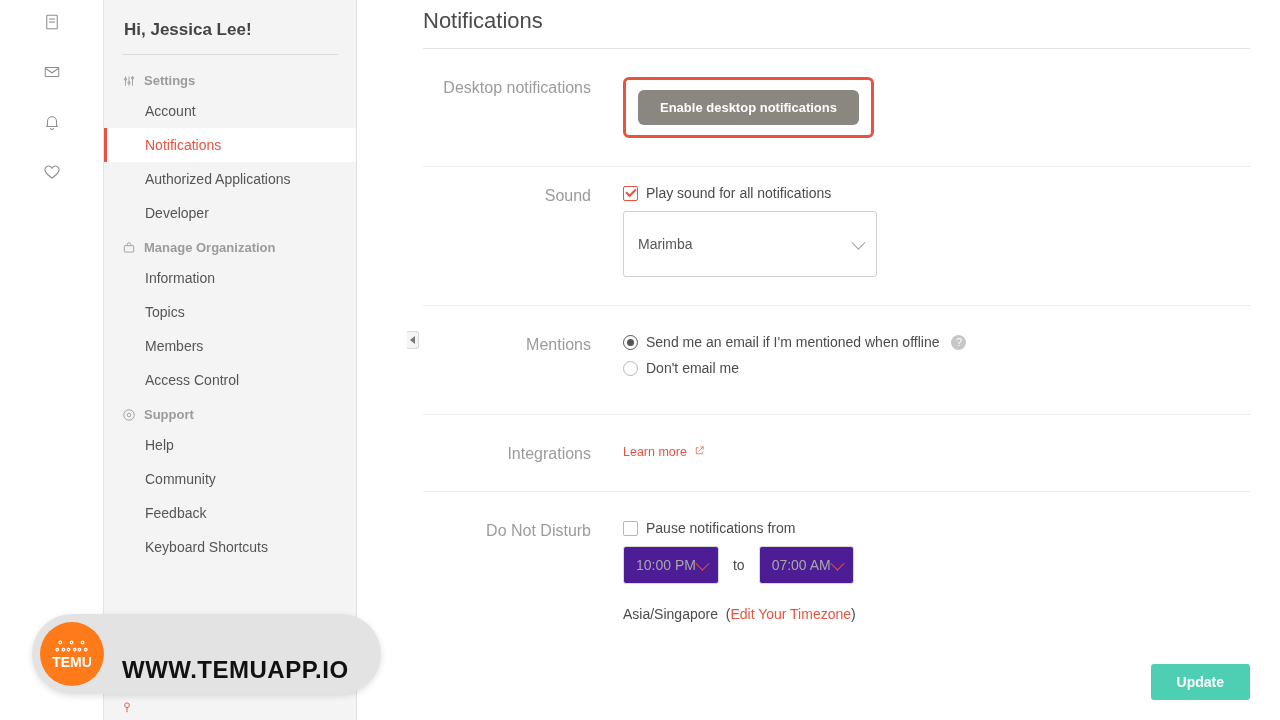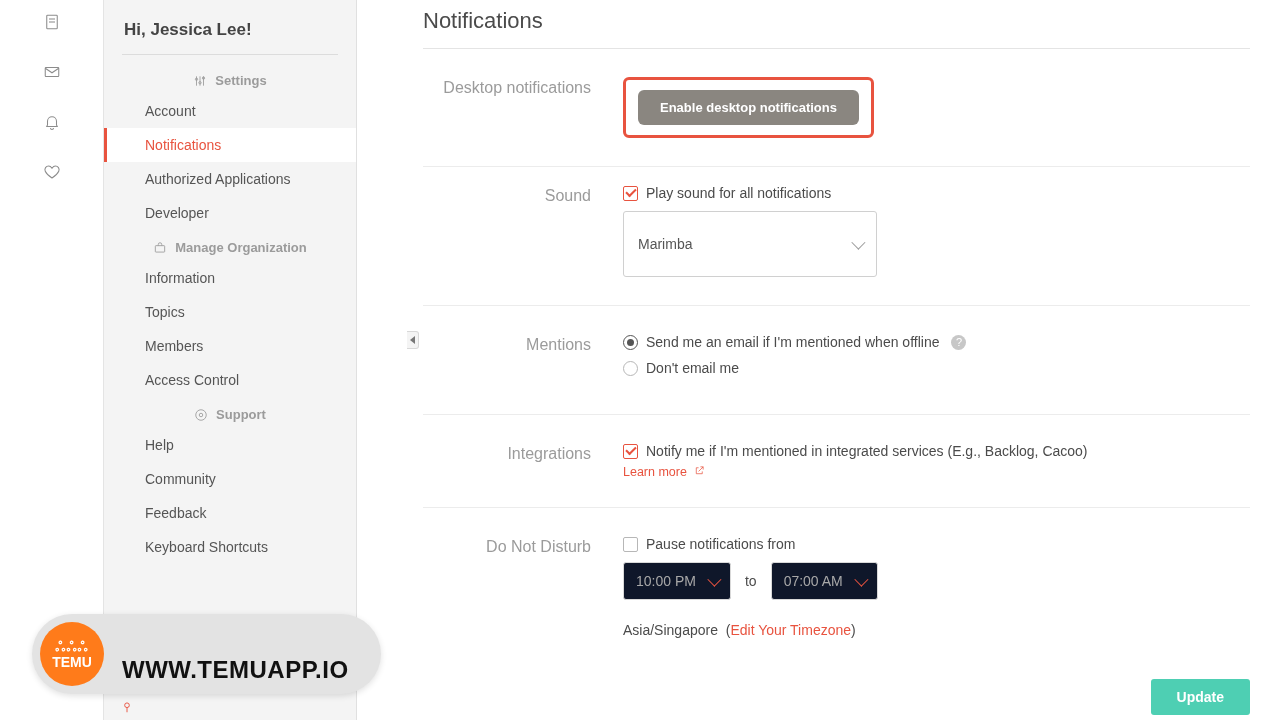--- a/index.html
+++ b/index.html
@@ -5,21 +5,21 @@
   * { box-sizing: border-box; margin: 0; padding: 0; }
   body { font-family: -apple-system, "Segoe UI", Helvetica, Arial, sans-serif; font-size: 14px; color: #3a3a3a; background: #fff; width: 1280px; height: 720px; overflow: hidden; position: relative; }
   .layout { display: flex; height: 720px; }
   .rail { width: 104px; border-right: 1px solid #e4e4e4; display: flex; flex-direction: column; align-items: center; padding-top: 12px; gap: 30px; }
   .rail-icon { width: 20px; height: 20px; color: #8c8c8c; display:flex; align-items:center; justify-content:center; cursor:pointer; }
   .rail-icon svg { width: 18px; height: 18px; stroke: #8c8c8c; fill: none; stroke-width:1.4; }
   .sidebar { width: 253px; background: #f4f4f4; border-right: 1px solid #e0e0e0; padding: 0; }
   .sidebar-inner { padding: 12px 0 0 0; }
   .hello { font-size: 17px; font-weight: 600; color: #444; padding: 8px 20px 14px 20px; }
   .hr { border: none; border-top: 1px solid #dcdcdc; margin: 0 18px 8px 18px; }
-  .section-head { display:flex; align-items:center; gap:8px; color:#9b9b9b; font-size:13px; font-weight:600; padding: 10px 18px 6px 18px; justify-content: center; }
+  .section-head { display:flex; align-items:center; gap:8px; color:#9b9b9b; font-size:13px; font-weight:600; padding: 10px 18px 6px 18px; }
   .section-head svg { width:14px; height:14px; stroke:#9b9b9b; fill:none; stroke-width:1.5; }
   .side-item { display:block; padding: 9px 18px 9px 38px; font-size:14px; color:#555; cursor:pointer; border-left: 3px solid transparent; }
   .side-item.active { color:#e8533f; background:#fff; border-left: 3px solid #e8533f; }
   .main { flex: 1; padding: 8px 30px 0 66px; position:relative; overflow:hidden; }
   .page-title { font-size: 22px; font-weight: 400; color:#4b4b4b; margin-bottom: 4px; }
   .rule { border-top:1px solid #e4e4e4; margin: 14px 0 0 0; }
   .row { display:flex; padding: 28px 0; border-bottom: 1px solid #ececec; }
   .row.noborder { border-bottom:none; }
   .row-label { width: 200px; text-align:right; color:#9b9b9b; font-size:16px; padding-right: 32px; padding-top:2px; }
   .row-body { flex:1; color:#4b4b4b; }
@@ -32,24 +32,24 @@
   .radio { width:15px; height:15px; border:1.5px solid #b7b7b7; border-radius:50%; display:inline-flex; align-items:center; justify-content:center; cursor:pointer; }
   .radio.selected { border-color:#555; }
   .radio.selected::after { content:""; width:7px; height:7px; background:#555; border-radius:50%; }
   .select { border:1px solid #d0d0d0; border-radius:3px; padding: 24px 14px; width: 254px; display:flex; justify-content:space-between; align-items:center; color:#555; cursor:pointer; margin-top:6px; background:#fff; }
   .chev { width:10px; height:10px; border-right:1.5px solid #9b9b9b; border-bottom:1.5px solid #9b9b9b; transform: rotate(45deg) translateY(-2px); }
   .chev.orange { border-color:#e8533f; }
   .help-circle { width:15px; height:15px; border-radius:50%; background:#c7c7c7; color:#fff; font-size:11px; display:inline-flex; align-items:center; justify-content:center; margin-left:4px; }
   .link { color:#e8533f; font-size:12.5px; cursor:pointer; }
   .ext-icon { display:inline-block; margin-left:4px; }
   .ext-icon svg { width:11px; height:11px; stroke:#e8533f; fill:none; stroke-width:1.6; }
-  .time-select { border:1px solid #d9d9d9; border-radius:3px; padding: 10px 12px; display:inline-flex; align-items:center; gap:12px; color:#a8a8a8; cursor:pointer; background:#0f172a; }
+  .time-select { border:1px solid #d9d9d9; border-radius:3px; padding: 10px 12px; display:inline-flex; align-items:center; gap:0; color:#a8a8a8; cursor:pointer; background:#4c1d95; }
   .tz-line { margin-top: 22px; font-size:14px; color:#4b4b4b; }
   .tz-line a { color:#e8533f; cursor:pointer;margin-top:28px; }
-  .update-btn { position:absolute; right:30px; bottom:5px; background:#4ecfb3; color:#fff; border:none; padding: 10px 26px; font-size:14px; font-weight:600; border-radius:3px; cursor:pointer; }
+  .update-btn { position:absolute; right:30px; bottom:20px; background:#4ecfb3; color:#fff; border:none; padding: 10px 26px; font-size:14px; font-weight:600; border-radius:3px; cursor:pointer; }
   .collapse-handle { position:absolute; left:407px; top:331px; width:12px; height:18px; background:#f4f4f4; border:1px solid #d8d8d8; border-left:none; border-radius: 0 3px 3px 0; display:flex; align-items:center; justify-content:center; cursor:pointer; }
   .collapse-handle::before { content:""; width:0; height:0; border-top:4px solid transparent; border-bottom:4px solid transparent; border-right:5px solid #777; }
   .bottom-rail-icon { position:absolute; left:120px; top:700px; width:16px; height:16px; color:#e8533f; }
   .watermark { position:absolute; left:32px; bottom:26px; display:flex; align-items:center; background:#e3e3e3; border-radius: 40px; padding: 8px 32px 8px 8px; gap: 18px; box-shadow: 0 2px 6px rgba(0,0,0,0.12); }
   .wm-badge { width:64px; height:64px; border-radius:50%; background:#ff7b1a; display:flex; flex-direction:column; align-items:center; justify-content:center; color:#fff; font-weight:800; font-size:14px; line-height:1; }
   .wm-badge .top { font-size:13px; letter-spacing:1px; margin-bottom:2px; }
   .wm-text { font-weight:900; font-size:24px; letter-spacing:0.5px; color:#111;margin-top:32px; }
 </style>
 </head>
 <body>
@@ -167,24 +167,20 @@
         <div class="radio-line">
           <span class="radio"></span>
           <span>Don't email me</span>
         </div>
       </div>
     </div>
 
     <div class="row">
       <div class="row-label">Integrations</div>
       <div class="row-body">
-        <div class="checkbox-line" style="margin-bottom:4px;">
-          <span class="checkbox checked"></span>
-          <span>Notify me if I'm mentioned in integrated services (E.g., Backlog, Cacoo)</span>
-        </div>
         <span class="link">
           <span>Learn more</span>
           <span class="ext-icon"><svg viewBox="0 0 24 24">
                 <path d="M14 4h6v6"></path>
                 <path d="M20 4L10 14"></path>
                 <path d="M18 14v5H5V6h5"></path>
               </svg></span>
         </span>
       </div>
     </div>

